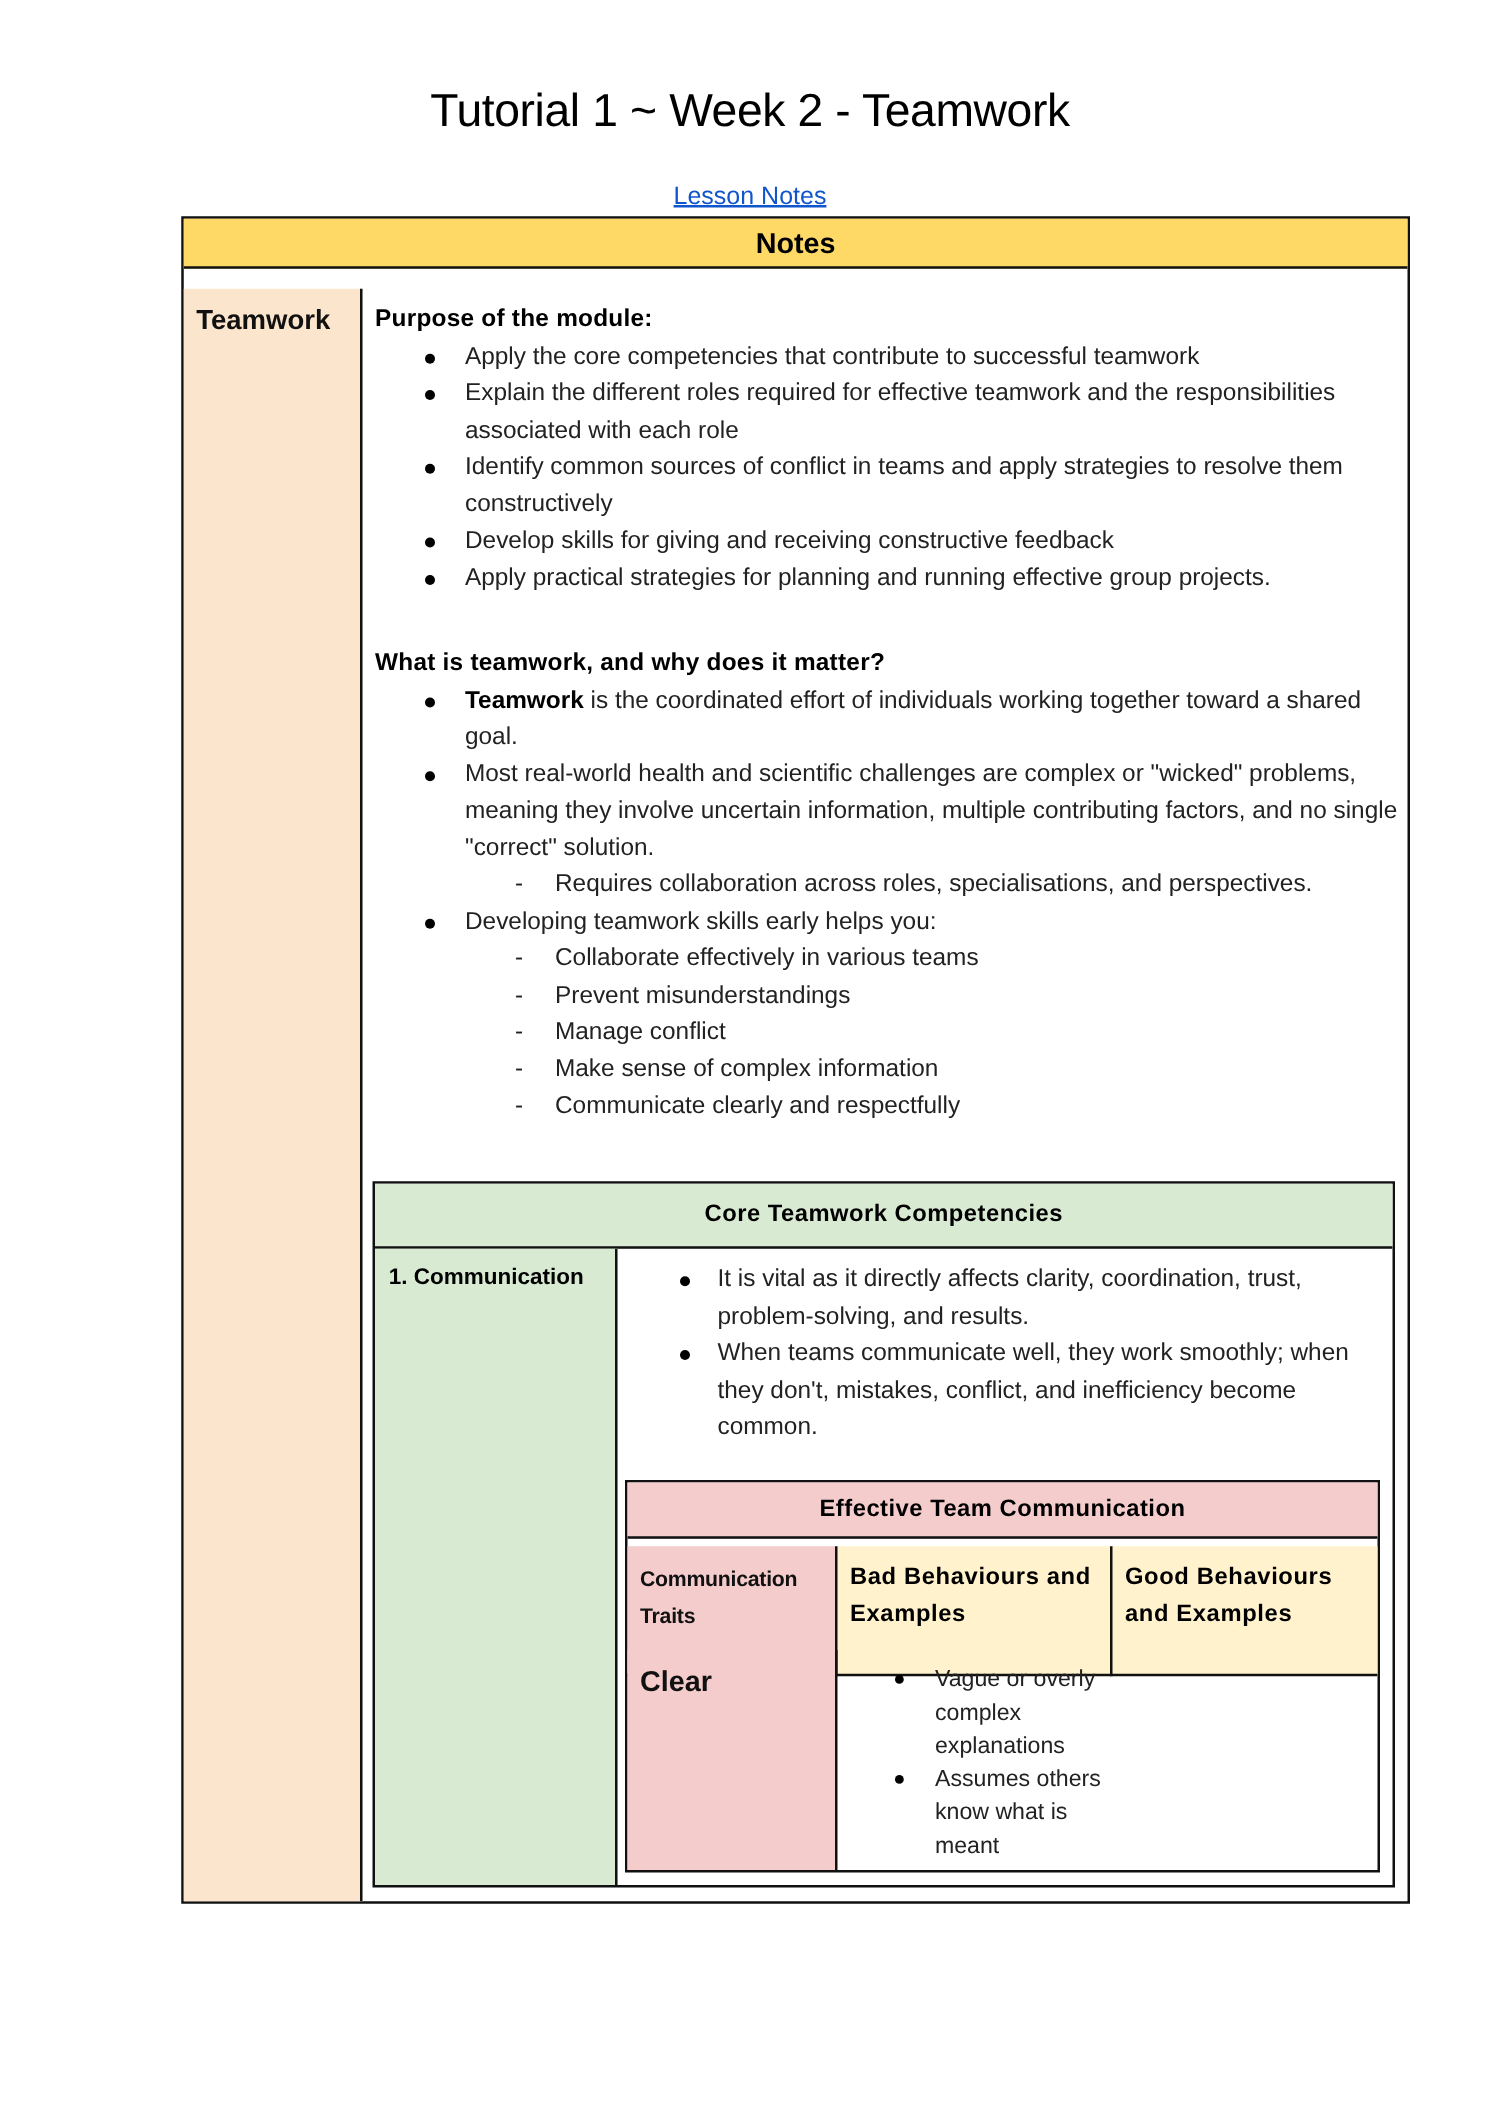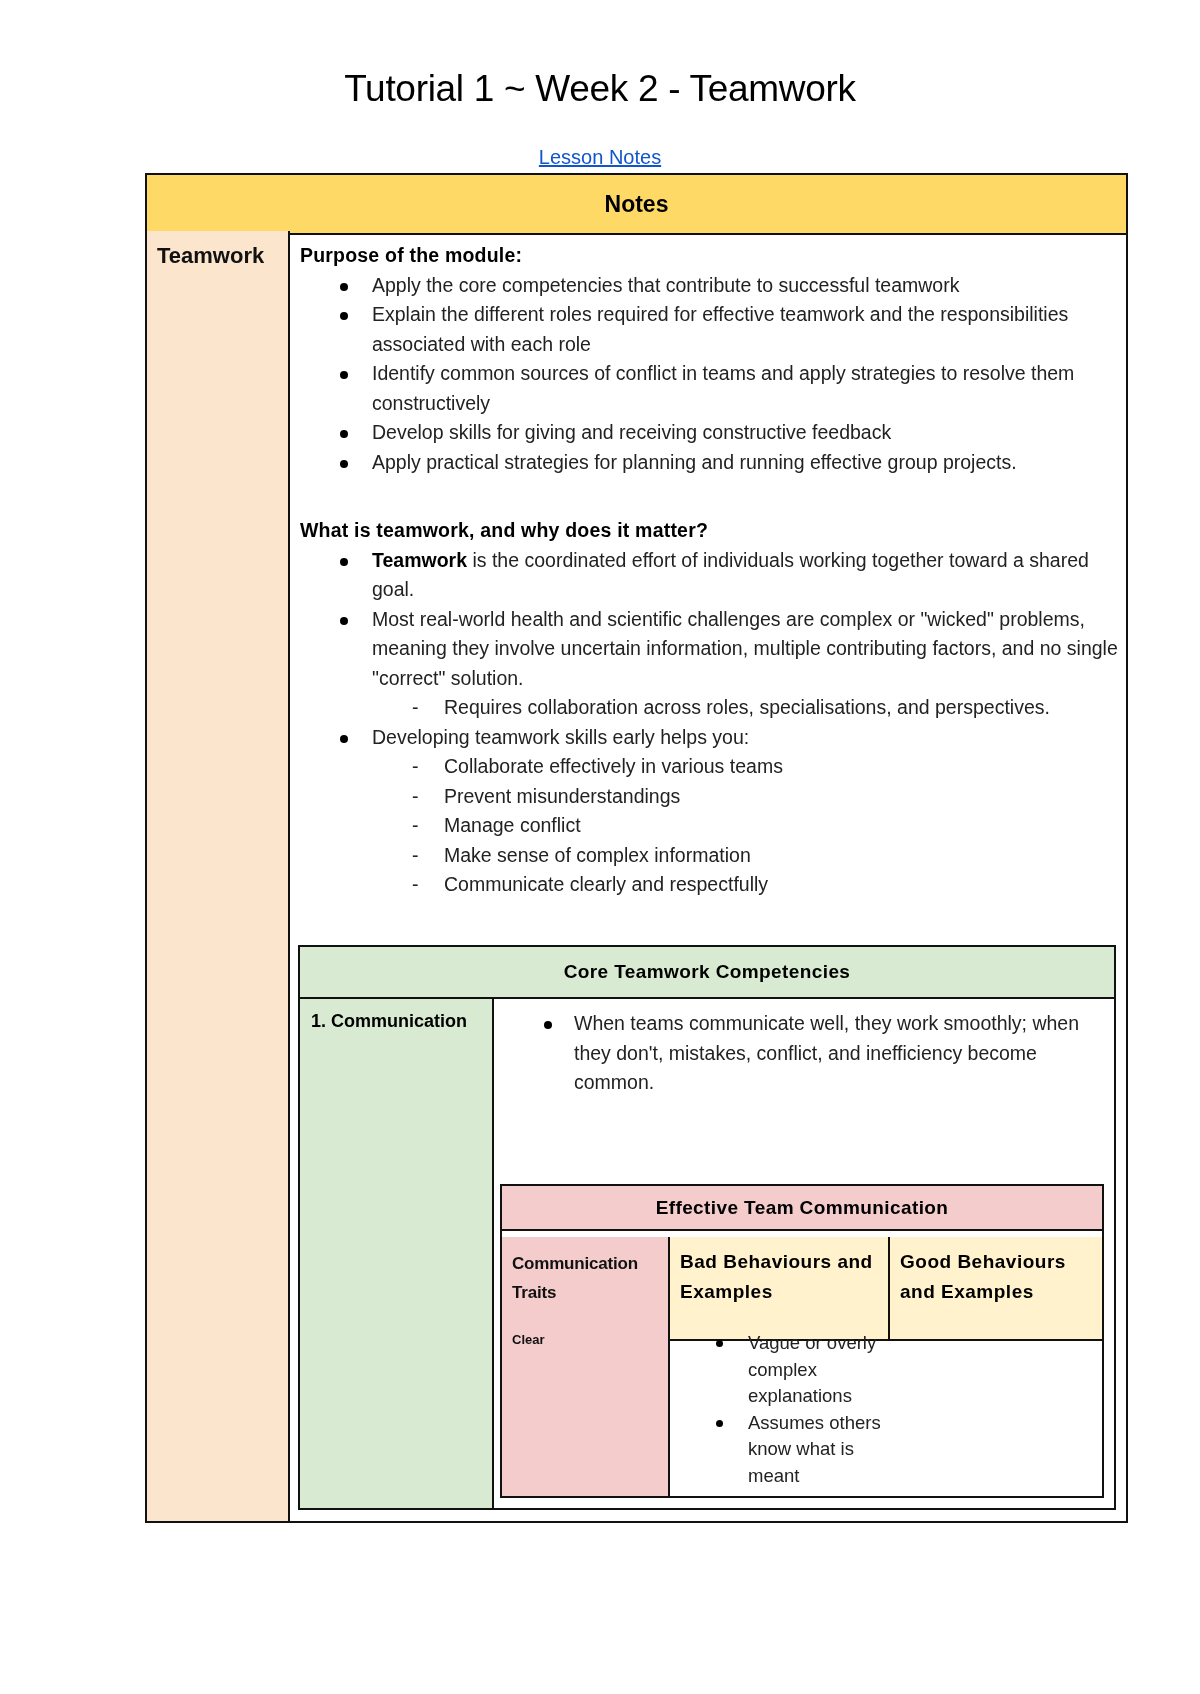--- a/index.html
+++ b/index.html
@@ -17,21 +17,21 @@
       text-align: center; font-size: 20px;
     }
     .link-wrap a { color: #1155cc; text-decoration: underline; }
 
     
     .outer {
       position: absolute; left: 145px; top: 173px; width: 983px; height: 1350px;
       border: 2px solid #111; box-sizing: border-box; background: #fff;
     }
     .outer-head {
-      position: absolute; left: 0; top: 0; right: 0; height: 60px;
+      position: absolute; left: 0; top: 0; right: 0; height: 40px;
       background: #ffd966; border-bottom: 2px solid #111; box-sizing: border-box;
       display: flex; align-items: center; justify-content: center;
       font-size: 23px; font-weight: bold; color: #000;
     }
     .outer-left {
       position: absolute; left: 0; top: 56px; width: 143px; bottom: 0;
       background: #fce5cd; border-right: 2px solid #111; box-sizing: border-box;
     }
     .outer-left .label {
       position: absolute; left: 10px; top: 12px; font-size: 22px; font-weight: bold; color: #111;
@@ -96,21 +96,21 @@
     .cell { position: absolute; box-sizing: border-box; }
     .c1 { left: 0; width: 166px; }
     .c2 { left: 166px; width: 220px; border-left: 2px solid #111; }
     .c3 { left: 386px; right: 0; border-left: 2px solid #111; }
     .row-h { top: 51px; height: 104px; border-bottom: 2px solid #111; }
     .row-1 { top: 134px; bottom: 0; padding-left: 28px; }
     .bg-pink { background: #f4cccc; }
     .bg-cream { background: #fff2cc; }
     .hdr-small { padding: 12px 10px; font-size: 17px; font-weight: bold; line-height: 29px; color: #111; letter-spacing: -0.2px; }
     .hdr-big { padding: 10px 10px; font-size: 19px; font-weight: bold; line-height: 30px; color: #000; letter-spacing: 0.5px; }
-    .trait { padding: 12px 10px; font-size: 13px; font-weight: bold; color: #111; }
+    .trait { padding: 12px 10px; font-size: 23px; font-weight: bold; color: #111; }
     .cell ul.b { margin-top: 10px; font-size: 18.5px; line-height: 26.5px; color: #222; }
     .cell ul.b > li { padding-left: 50px; padding-right: 6px; }
     .cell ul.b > li::before { left: 18px; top: 10px; width: 7px; height: 7px; }
   </style>
 </head>
 <body>
 
 <div class="title">Tutorial 1 ~ Week 2 - Teamwork</div>
 <div class="link-wrap">
   <a href="#">Lesson Notes</a>
@@ -157,20 +157,21 @@
   </div>
 </div>
 
 <div class="comp">
   <div class="comp-head">Core Teamwork Competencies</div>
   <div class="comp-left">
     <span class="label">1. Communication</span>
   </div>
   <div class="comp-body">
     <ul class="b">
+      <li>It is vital as it directly affects clarity, coordination, trust, problem-solving, and results.</li>
       <li>When teams communicate well, they work smoothly; when they don't, mistakes, conflict, and inefficiency become common.</li>
     </ul>
   </div>
 </div>
 
 <div class="comm">
   <div class="comm-head">Effective Team Communication</div>
   <div class="cell c1 row-h bg-pink hdr-small">Communication Traits</div>
   <div class="cell c2 row-h bg-cream hdr-big">Bad Behaviours and Examples</div>
   <div class="cell c3 row-h bg-cream hdr-big">Good Behaviours and Examples</div>

